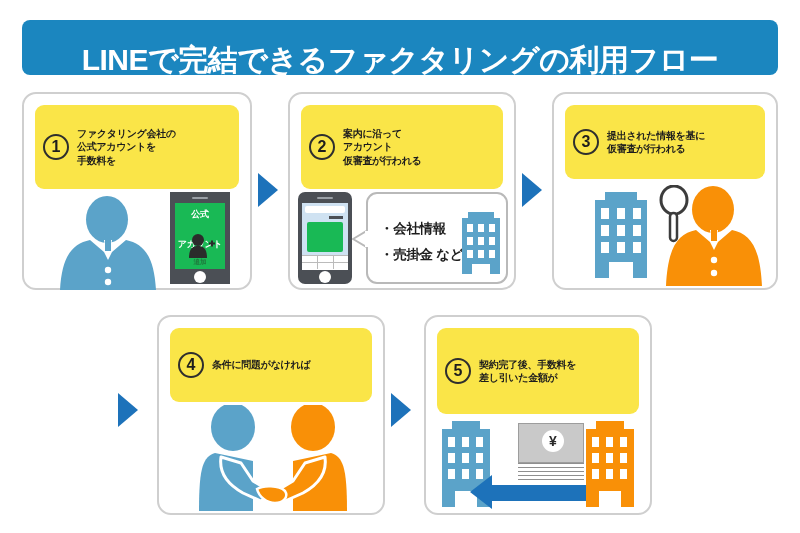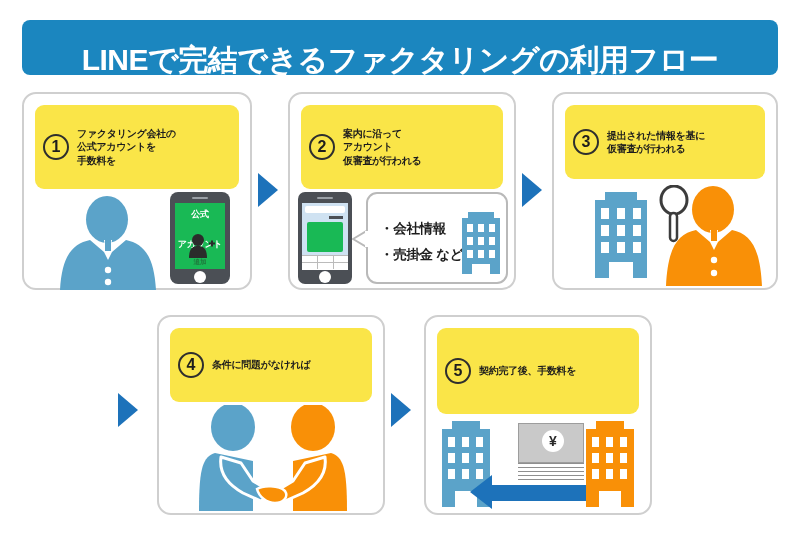--- a/index.html
+++ b/index.html
@@ -225,21 +225,21 @@
 
       <div class="person-head" style="left:62px; top:6px; width:42px; height:47px; background:#5ba3c9;"></div>
       <svg style="position:absolute; left:36px; top:48px;" width="96" height="52" viewBox="0 0 96 52">
         <path d="M30 2 C12 6 2 18 0 52 L96 52 C94 18 84 6 66 2 L52 14 L48 22 L44 14 Z" fill="#5ba3c9"></path>
         <path d="M44 2 L52 2 L50 16 L48 20 L46 16 Z" fill="#ffffff"></path>
         <rect x="45" y="2" width="6" height="11" fill="#5ba3c9"></rect>
         <circle cx="48" cy="32" r="3.2" fill="#ffffff"></circle>
         <circle cx="48" cy="44" r="3.2" fill="#ffffff"></circle>
       </svg>
 
-      <div class="phone" style="left:146px; top:2px; width:60px; height:92px; border-radius:8px;">
+      <div class="phone" style="left:146px; top:2px; width:60px; height:92px; border-radius:0;">
         <div class="phone-speaker" style="left:22px; top:5px; width:16px; height:2px;"></div>
         <div class="phone-screen" style="left:5px; top:11px; width:50px; height:66px; background:#19b955;">
           <div class="line-title" style="top:6px;">公式</div>
           <div class="line-title" style="top:18px;margin-top:18px;">アカウント</div>
           <svg style="position:absolute; left:12px; top:31px;" width="28" height="24" viewBox="0 0 28 24">
             <circle cx="11" cy="6" r="6" fill="#2b2b2b"></circle>
             <path d="M2 24 C2 14 6 12 11 12 C16 12 20 14 20 24 Z" fill="#2b2b2b"></path>
             <rect x="22" y="8.5" width="6" height="2" fill="#2b2b2b"></rect>
             <rect x="24" y="6.5" width="2" height="6" fill="#2b2b2b"></rect>
           </svg>
@@ -380,20 +380,21 @@
     </div>
   </div>
 
   <div class="arrow" style="left:391px; top:393px;"></div>
 
   <div class="card" style="left:424px; top:315px; width:228px; height:200px;">
     <div class="card-label" style="height:86px;">
       <div class="step-num">5</div>
       <div class="step-text">
         <div>契約完了後、手数料を</div>
+        <div>差し引いた金額が</div>
       </div>
     </div>
 
     <div class="card-art" style="height:100px;">
 
       <svg style="position:absolute; left:14px; top:8px;" width="52" height="86" viewBox="0 0 52 86">
         <rect x="12" y="0" width="28" height="8" fill="#5ba3c9"></rect>
         <rect x="2" y="8" width="48" height="62" fill="#5ba3c9"></rect>
         <rect x="2" y="70" width="13" height="16" fill="#5ba3c9"></rect>
         <rect x="37" y="70" width="13" height="16" fill="#5ba3c9"></rect>

